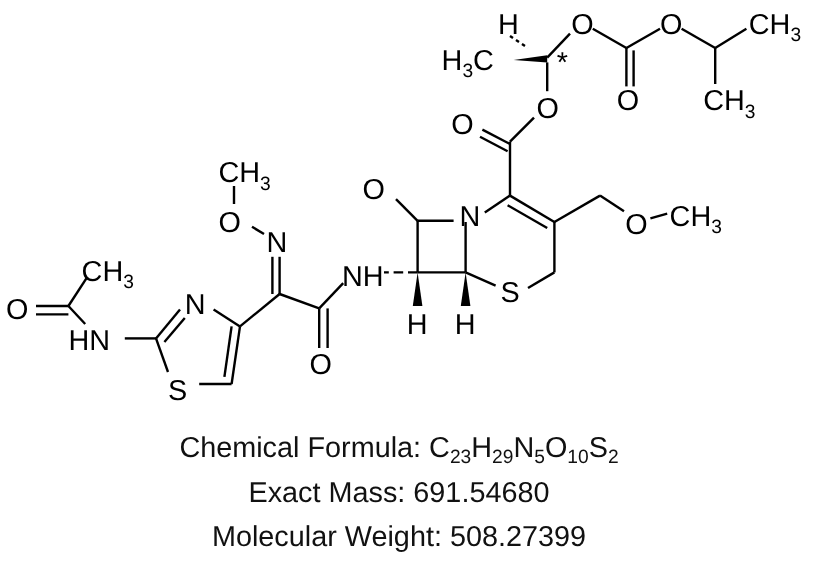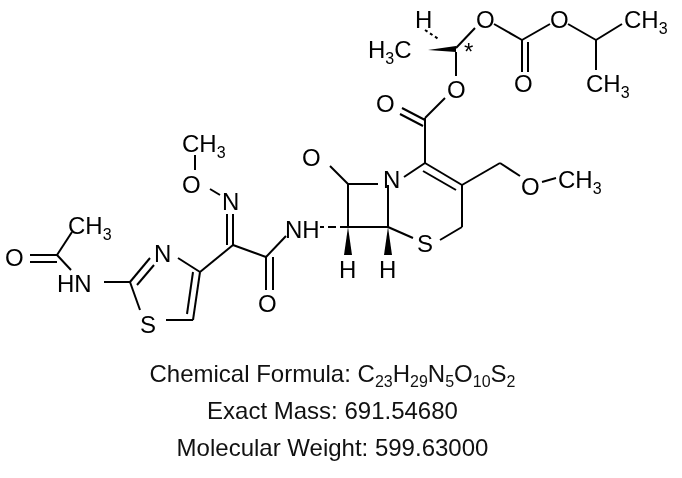--- a/index.html
+++ b/index.html
@@ -99,13 +99,13 @@
   <line x1="71" y1="270" x2="57" y2="255"></line>
   <line x1="57" y1="255" x2="30" y2="255"></line>
   <line x1="57" y1="262" x2="30" y2="262"></line>
   <text x="5" y="266">O</text>
   <line x1="57" y1="255" x2="72" y2="232"></line>
   <text x="68" y="234">CH<tspan font-size="16" dy="6">3</tspan></text>
 </svg>
 
 <div class="caption" style="top:360px;"><span>Chemical Formula: </span><span id="formula">C<sub>23</sub>H<sub>29</sub>N<sub>5</sub>O<sub>10</sub>S<sub>2</sub></span></div>
 <div class="caption" style="top:397px;">Exact Mass: 691.54680</div>
-<div class="caption" style="top:434px;">Molecular Weight: 599.63000</div>
+<div class="caption" style="top:434px;">Molecular Weight: 508.27399</div>
 
 </body></html>

